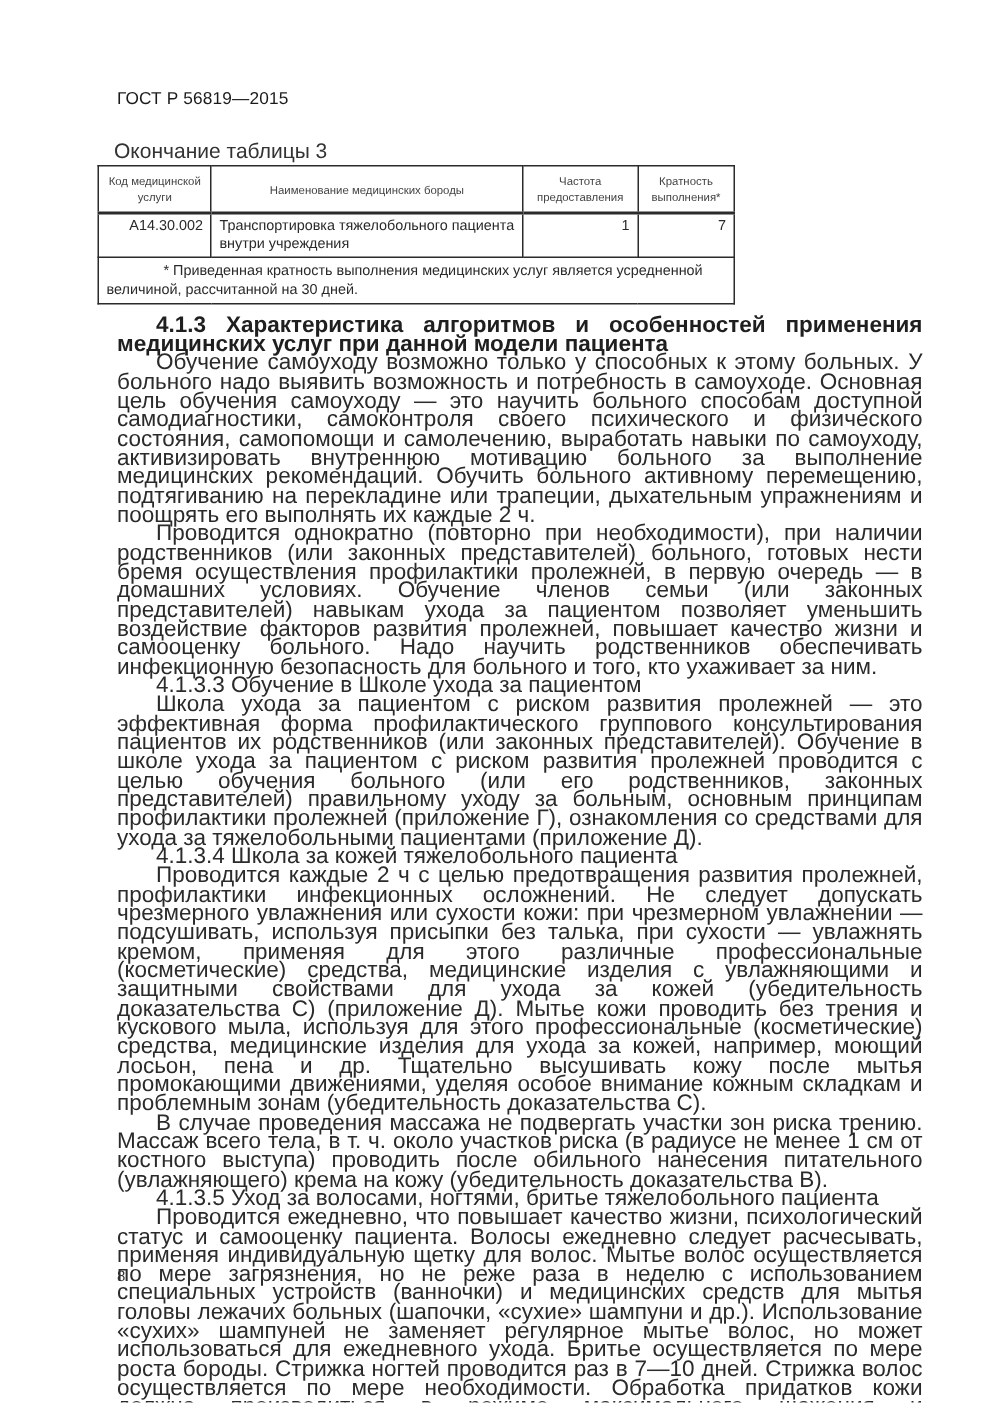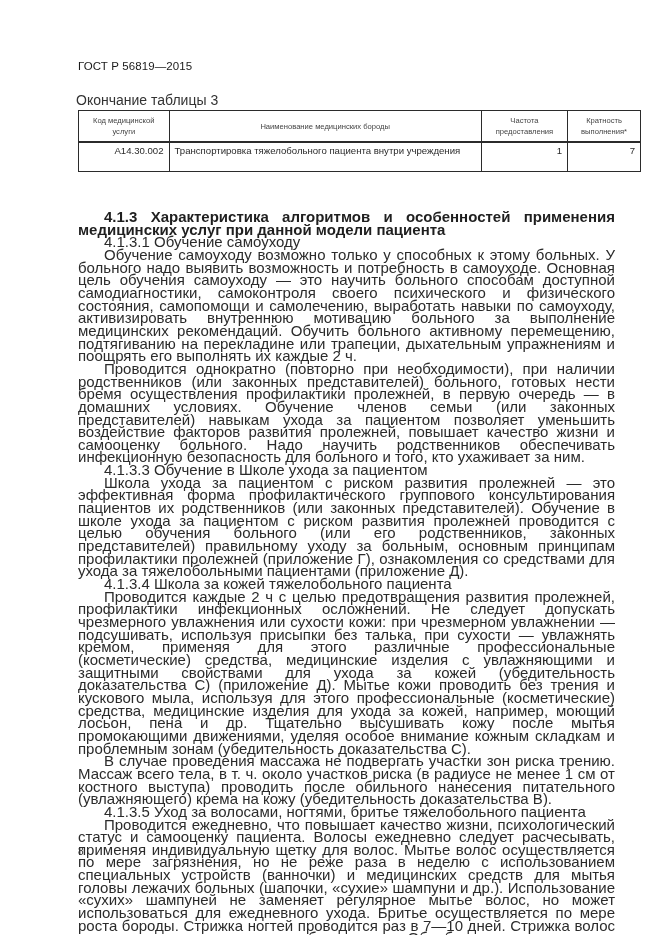--- a/index.html
+++ b/index.html
@@ -1,20 +1,20 @@
 <!DOCTYPE html>
 <html><head>
 <meta charset="utf-8">
 <style>
   html, body { margin:0; padding:0; background:#ffffff; }
   body { width:661px; height:935px; position:relative; overflow:hidden;
          font-family:"Liberation Sans", sans-serif; color:#2a2a2a; }
   .page-header { position:absolute; left:78px; top:60px; font-weight:normal; font-size:11.5px; color:#1a1a1a; letter-spacing:0.1px; }
   .table-caption { position:absolute; left:76px; top:92px; font-size:14px; color:#333; }
-  table.svc { position:absolute; left:78px; top:110px; width:563px; border-collapse:collapse; font-size:9.6px; color:#2a2a2a;padding-left:14px; }
+  table.svc { position:absolute; left:65px; top:110px; width:425px; border-collapse:collapse; font-size:9.6px; color:#2a2a2a;padding-left:14px; }
   table.svc td, table.svc th { border:1px solid #2b2b2b; padding:2px 5px; vertical-align:top; }
   table.svc th { font-weight:normal; font-size:7.6px; color:#444; text-align:center; vertical-align:middle; height:26px; line-height:11px; }
   table.svc thead tr { border-bottom:2px solid #2b2b2b; }
   table.svc th { border-bottom:2px solid #2b2b2b; }
   .c-code { width:76px; }
   .c-name { width:289px; }
   .c-freq { width:72px; }
   .c-mult { width:59px; }
   td.center { text-align:right; }
   td.row-data { height:24px; line-height:12px; padding-top:3px; }
@@ -42,26 +42,28 @@
       <th class="c-mult">Кратность выполнения*</th>
     </tr>
   </thead>
   <tbody>
     <tr>
       <td class="center row-data">А14.30.002</td>
       <td class="row-data">Транспортировка тяжелобольного пациента внутри учреждения</td>
       <td class="center row-data">1</td>
       <td class="center row-data">7</td>
     </tr>
+    <tr>
+      <td class="foot" colspan="4"><span class="foot-indent"></span><span>* Приведенная кратность выполнения медицинских услуг является усредненной величиной, рассчитанной на 30 дней.</span></td>
+    </tr>
   </tbody>
 </table>
 
 <div class="body">
   <p class="h">4.1.3 Характеристика алгоритмов и особенностей применения медицинских услуг при данной модели пациента</p>
-  <p class="sub">4.1.3.1 Обучение самоуходу</p>
   <p>Обучение самоуходу возможно только у способных к этому больных. У больного надо выявить возможность и потребность в самоуходе. Основная цель обучения самоуходу — это научить больного способам доступной самодиагностики, самоконтроля своего психического и физического состояния, самопомощи и самолечению, выработать навыки по самоуходу, активизировать внутреннюю мотивацию больного за выполнение медицинских рекомендаций. Обучить больного активному перемещению, подтягиванию на перекладине или трапеции, дыхательным упражнениям и поощрять его выполнять их каждые 2 ч.</p>
   <p>Проводится однократно (повторно при необходимости), при наличии родственников (или законных представителей) больного, готовых нести бремя осуществления профилактики пролежней, в первую очередь — в домашних условиях. Обучение членов семьи (или законных представителей) навыкам ухода за пациентом позволяет уменьшить воздействие факторов развития пролежней, повышает качество жизни и самооценку больного. Надо научить родственников обеспечивать инфекционную безопасность для больного и того, кто ухаживает за ним.</p>
   <p class="sub">4.1.3.3 Обучение в Школе ухода за пациентом</p>
   <p>Школа ухода за пациентом с риском развития пролежней — это эффективная форма профилактического группового консультирования пациентов их родственников (или законных представителей). Обучение в школе ухода за пациентом с риском развития пролежней проводится с целью обучения больного (или его родственников, законных представителей) правильному уходу за больным, основным принципам профилактики пролежней (приложение Г), ознакомления со средствами для ухода за тяжелобольными пациентами (приложение Д).</p>
   <p class="sub">4.1.3.4 Школа за кожей тяжелобольного пациента</p>
   <p>Проводится каждые 2 ч с целью предотвращения развития пролежней, профилактики инфекционных осложнений. Не следует допускать чрезмерного увлажнения или сухости кожи: при чрезмерном увлажнении — подсушивать, используя присыпки без талька, при сухости — увлажнять кремом, применяя для этого различные профессиональные (косметические) средства, медицинские изделия с увлажняющими и защитными свойствами для ухода за кожей (убедительность доказательства С) (приложение Д). Мытье кожи проводить без трения и кускового мыла, используя для этого профессиональные (косметические) средства, медицинские изделия для ухода за кожей, например, моющий лосьон, пена и др. Тщательно высушивать кожу после мытья промокающими движениями, уделяя особое внимание кожным складкам и проблемным зонам (убедительность доказательства С).</p>
   <p>В случае проведения массажа не подвергать участки зон риска трению. Массаж всего тела, в т. ч. около участков риска (в радиусе не менее 1 см от костного выступа) проводить после обильного нанесения питательного (увлажняющего) крема на кожу (убедительность доказательства В).</p>
   <p class="sub">4.1.3.5 Уход за волосами, ногтями, бритье тяжелобольного пациента</p>
   <p>Проводится ежедневно, что повышает качество жизни, психологический статус и самооценку пациента. Волосы ежедневно следует расчесывать, применяя индивидуальную щетку для волос. Мытье волос осуществляется по мере загрязнения, но не реже раза в неделю с использованием специальных устройств (ванночки) и медицинских средств для мытья головы лежачих больных (шапочки, «сухие» шампуни и др.). Использование «сухих» шампуней не заменяет регулярное мытье волос, но может использоваться для ежедневного ухода. Бритье осуществляется по мере роста бороды. Стрижка ногтей проводится раз в 7—10 дней. Стрижка волос осуществляется по мере необходимости. Обработка придатков кожи должна производиться в режиме максимального щажения и предупреждения повреждения кожных покровов.</p>
 </div>

